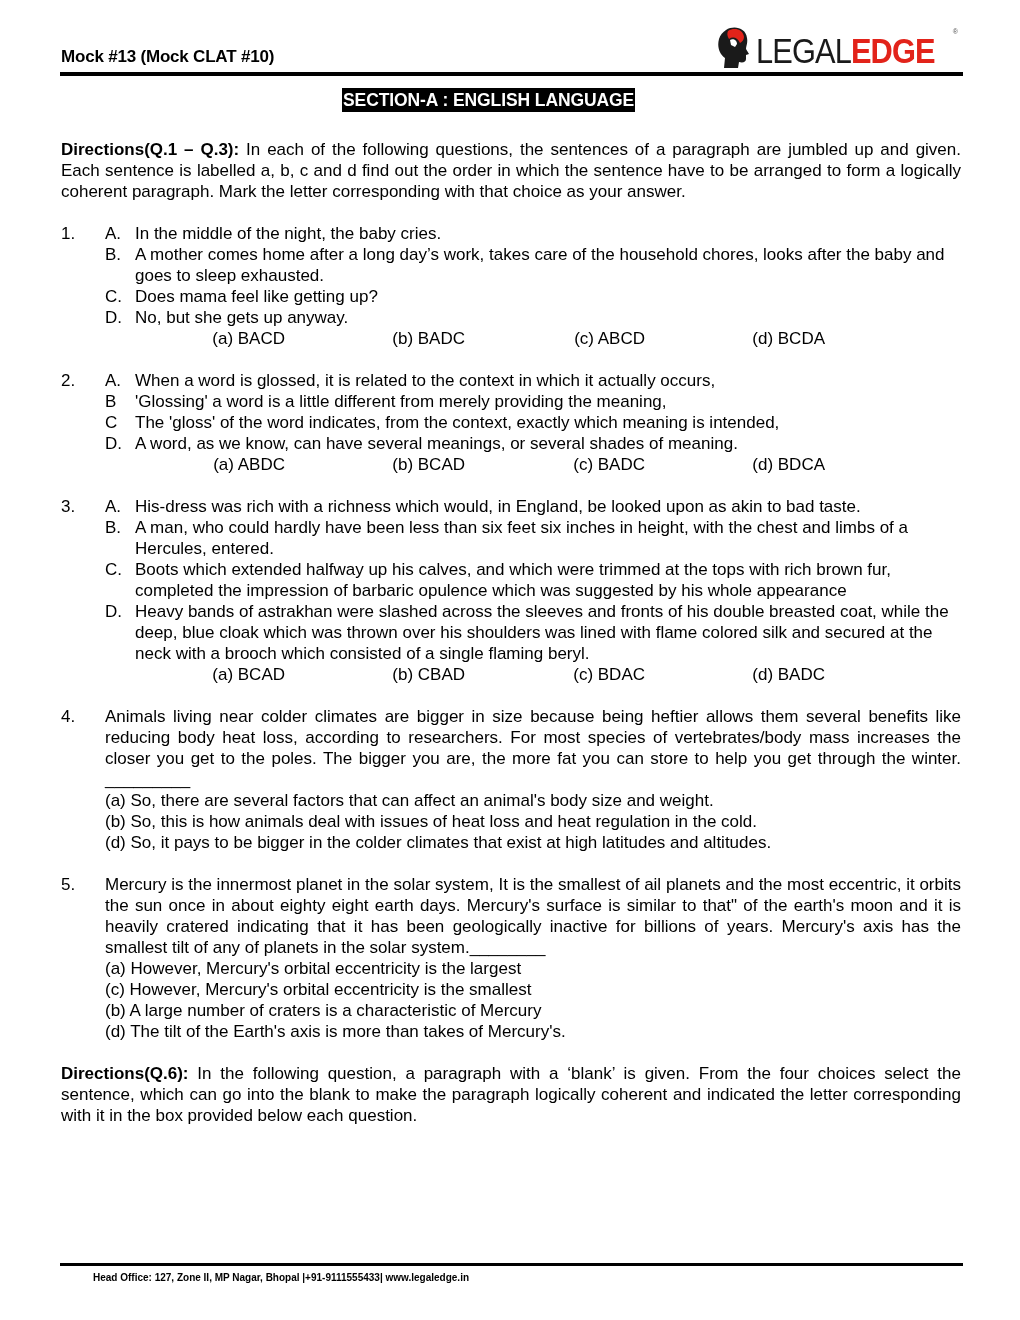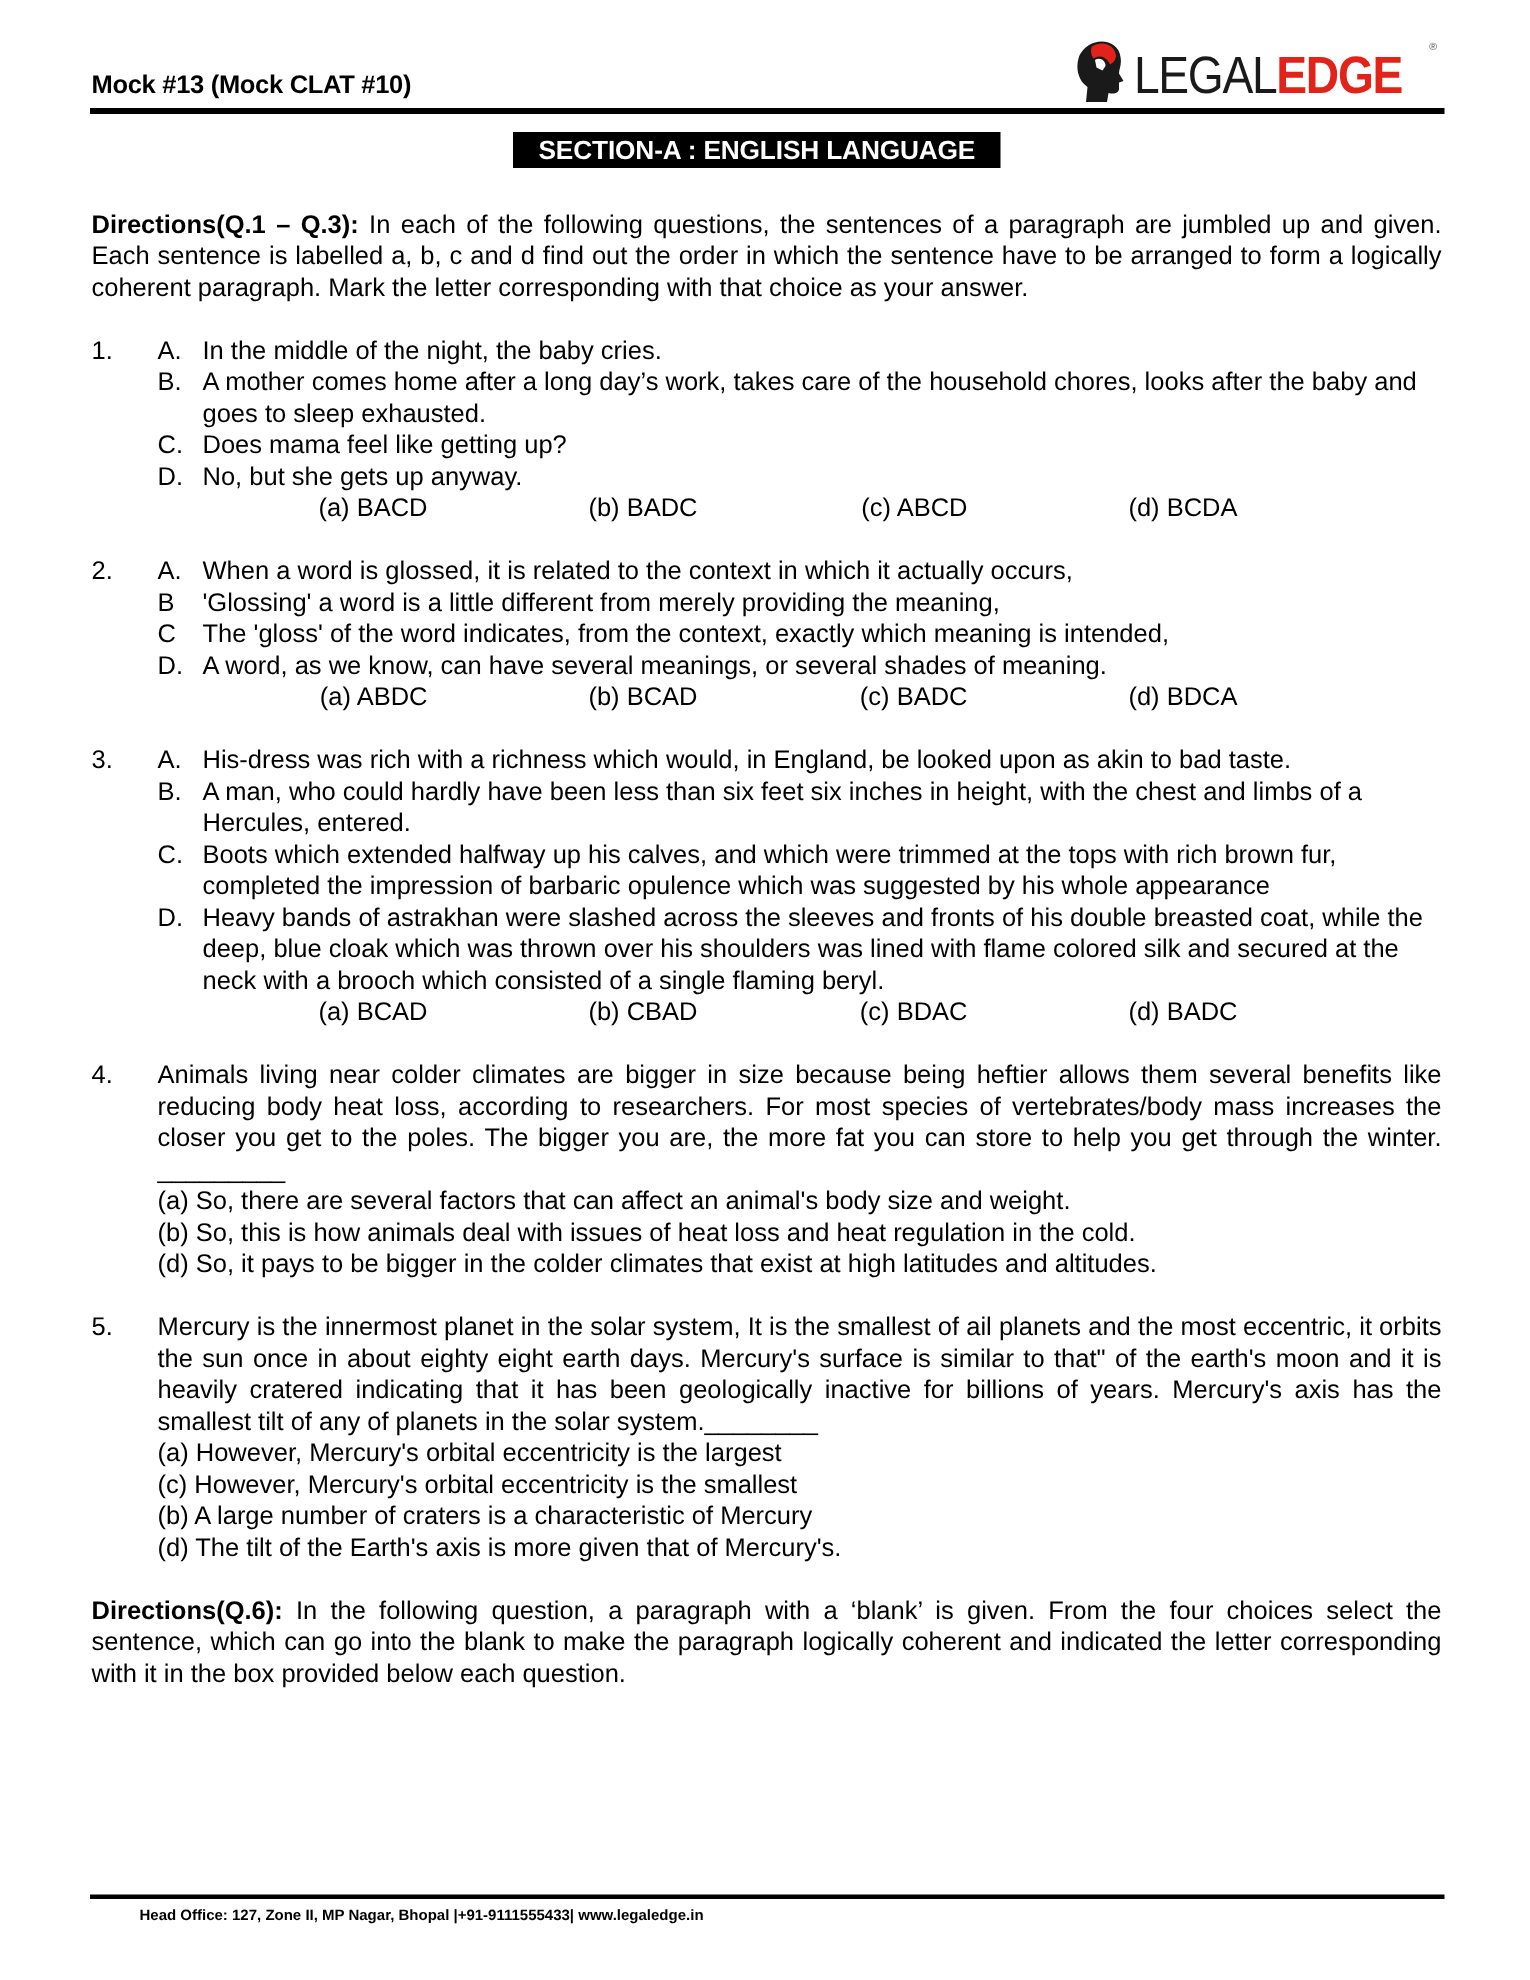--- a/index.html
+++ b/index.html
@@ -18,21 +18,21 @@
   }
   .logo-mark { width: 34px; height: 42px; margin-right: 6px; }
   .logo-text { font-size: 35px; letter-spacing: -1px; line-height: 1; transform: scaleX(0.88); transform-origin: left center; white-space: nowrap; }
   .logo-legal { color: #1a1a1a; font-weight: normal; }
   .logo-edge { color: #e2231a; font-weight: bold; }
   .logo-reg { position: absolute; right: 8px; top: 4px; font-size: 7px; color: #555; }
   .rule-top { position: absolute; left: 60px; top: 72px; width: 903px; height: 4px; background: #000; }
   .section-heading {
     position: absolute; left: 342px; top: 88px; height: 24px;
     background: #000; color: #fff; font-weight: bold; font-size: 17.5px;
-    padding: 0 17px; line-height: 24px; letter-spacing: -0.1px;
+    padding: 0 1px; line-height: 24px; letter-spacing: -0.1px;
   }
   .content { position: absolute; left: 61px; top: 139px; width: 900px; font-size: 17px; line-height: 21px; }
   .directions { text-align: justify; margin: 0; }
   .directions b { font-weight: bold; }
   .q { position: relative; margin-top: 21px; }
   .q-num { position: absolute; left: 0; top: 0; width: 40px; }
   .q-body { margin-left: 44px; }
   .stmt { position: relative; padding-left: 30px; }
   .stmt-letter { position: absolute; left: 0; top: 0; }
   .opts { display: flex; }
@@ -130,21 +130,21 @@
       </div>
     </div>
 
     <div class="q">
       <span class="q-num">5.</span>
       <div class="q-body">
         <p class="para">Mercury is the innermost planet in the solar system, It is the smallest of ail planets and the most eccentric, it orbits the sun once in about eighty eight earth days. Mercury's surface is similar to that" of the earth's moon and it is heavily cratered indicating that it has been geologically inactive for billions of years. Mercury's axis has the smallest tilt of any of planets in the solar system.________</p>
         <p class="opt-line">(a)  However, Mercury's orbital eccentricity is the largest</p>
         <p class="opt-line">(c)  However, Mercury's orbital eccentricity is the smallest</p>
         <p class="opt-line">(b) A large number of craters is a characteristic of Mercury</p>
-        <p class="opt-line">(d) The tilt of the Earth's axis is more given that of Mercury's.</p>
+        <p class="opt-line">(d) The tilt of the Earth's axis is more than takes of Mercury's.</p>
       </div>
     </div>
 
     <p class="directions" style="margin-top:21px;">
       <b>Directions(Q.6):</b><span> In the following question, a paragraph with a ‘blank’ is given. From the four choices select the sentence, which can go into the blank to make the paragraph logically coherent and indicated the letter corresponding with it in the box provided below each question.</span>
     </p>
 
   </div>
 
   <div class="rule-bottom"></div>

